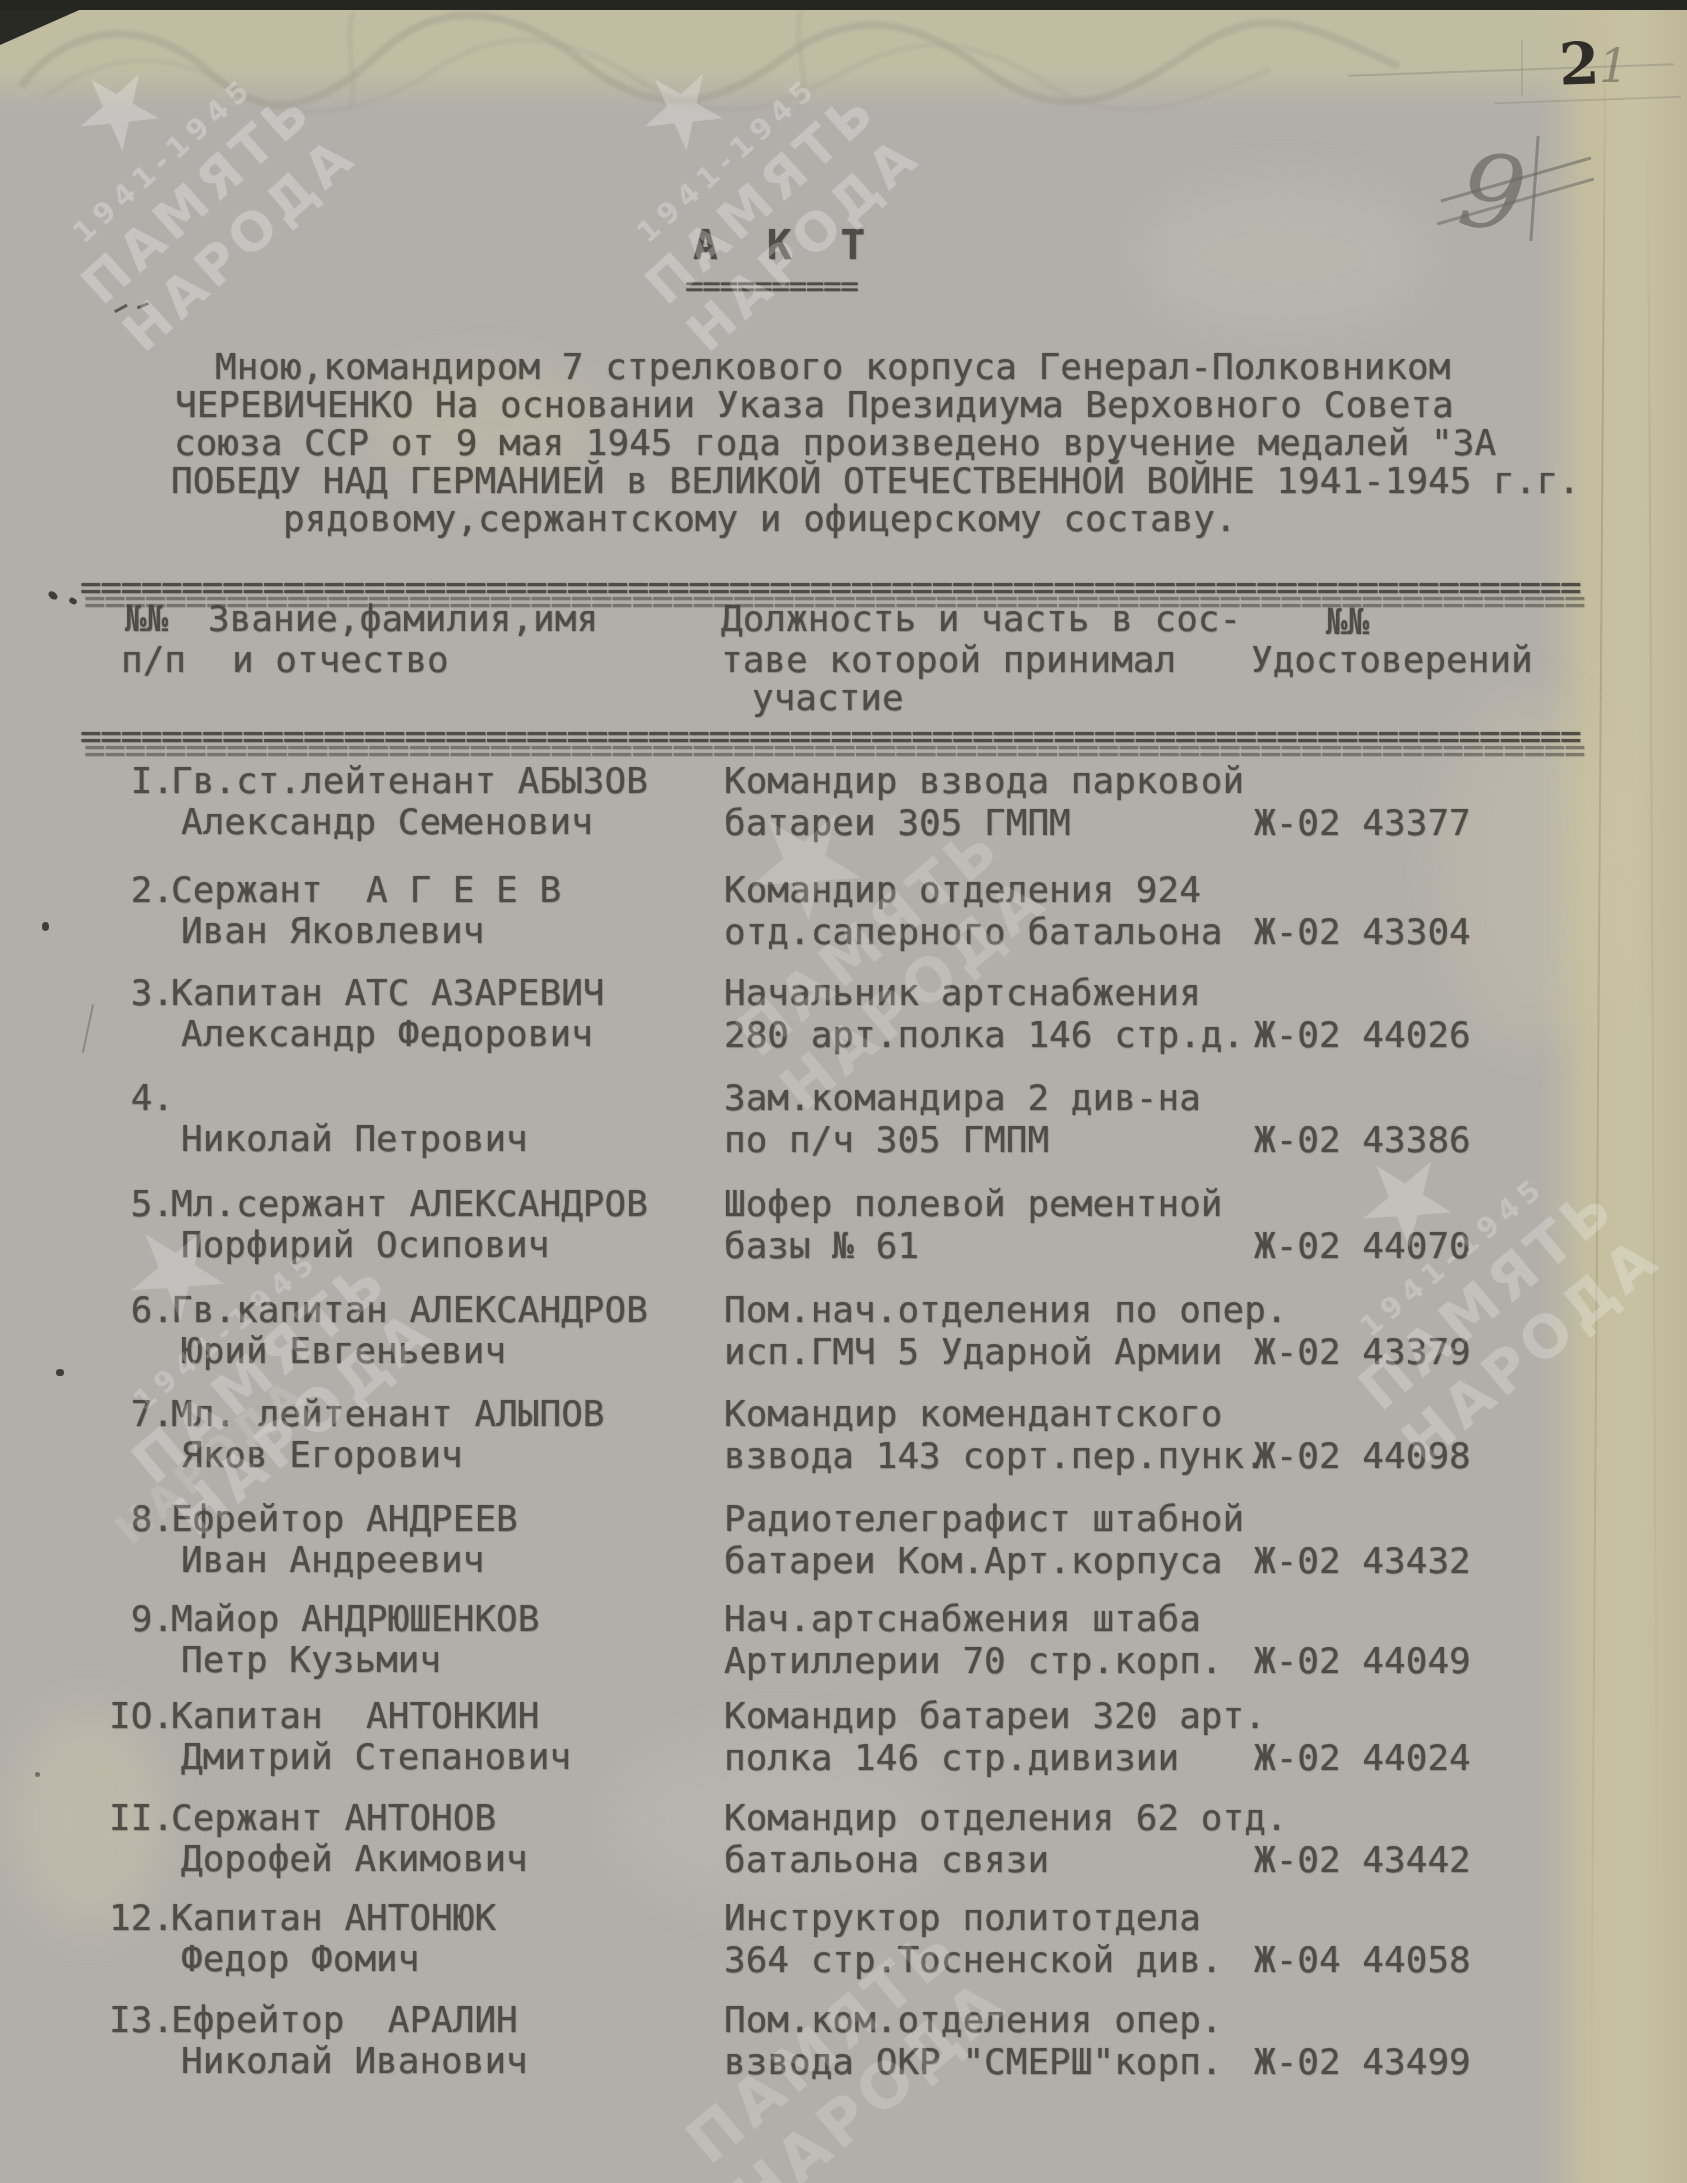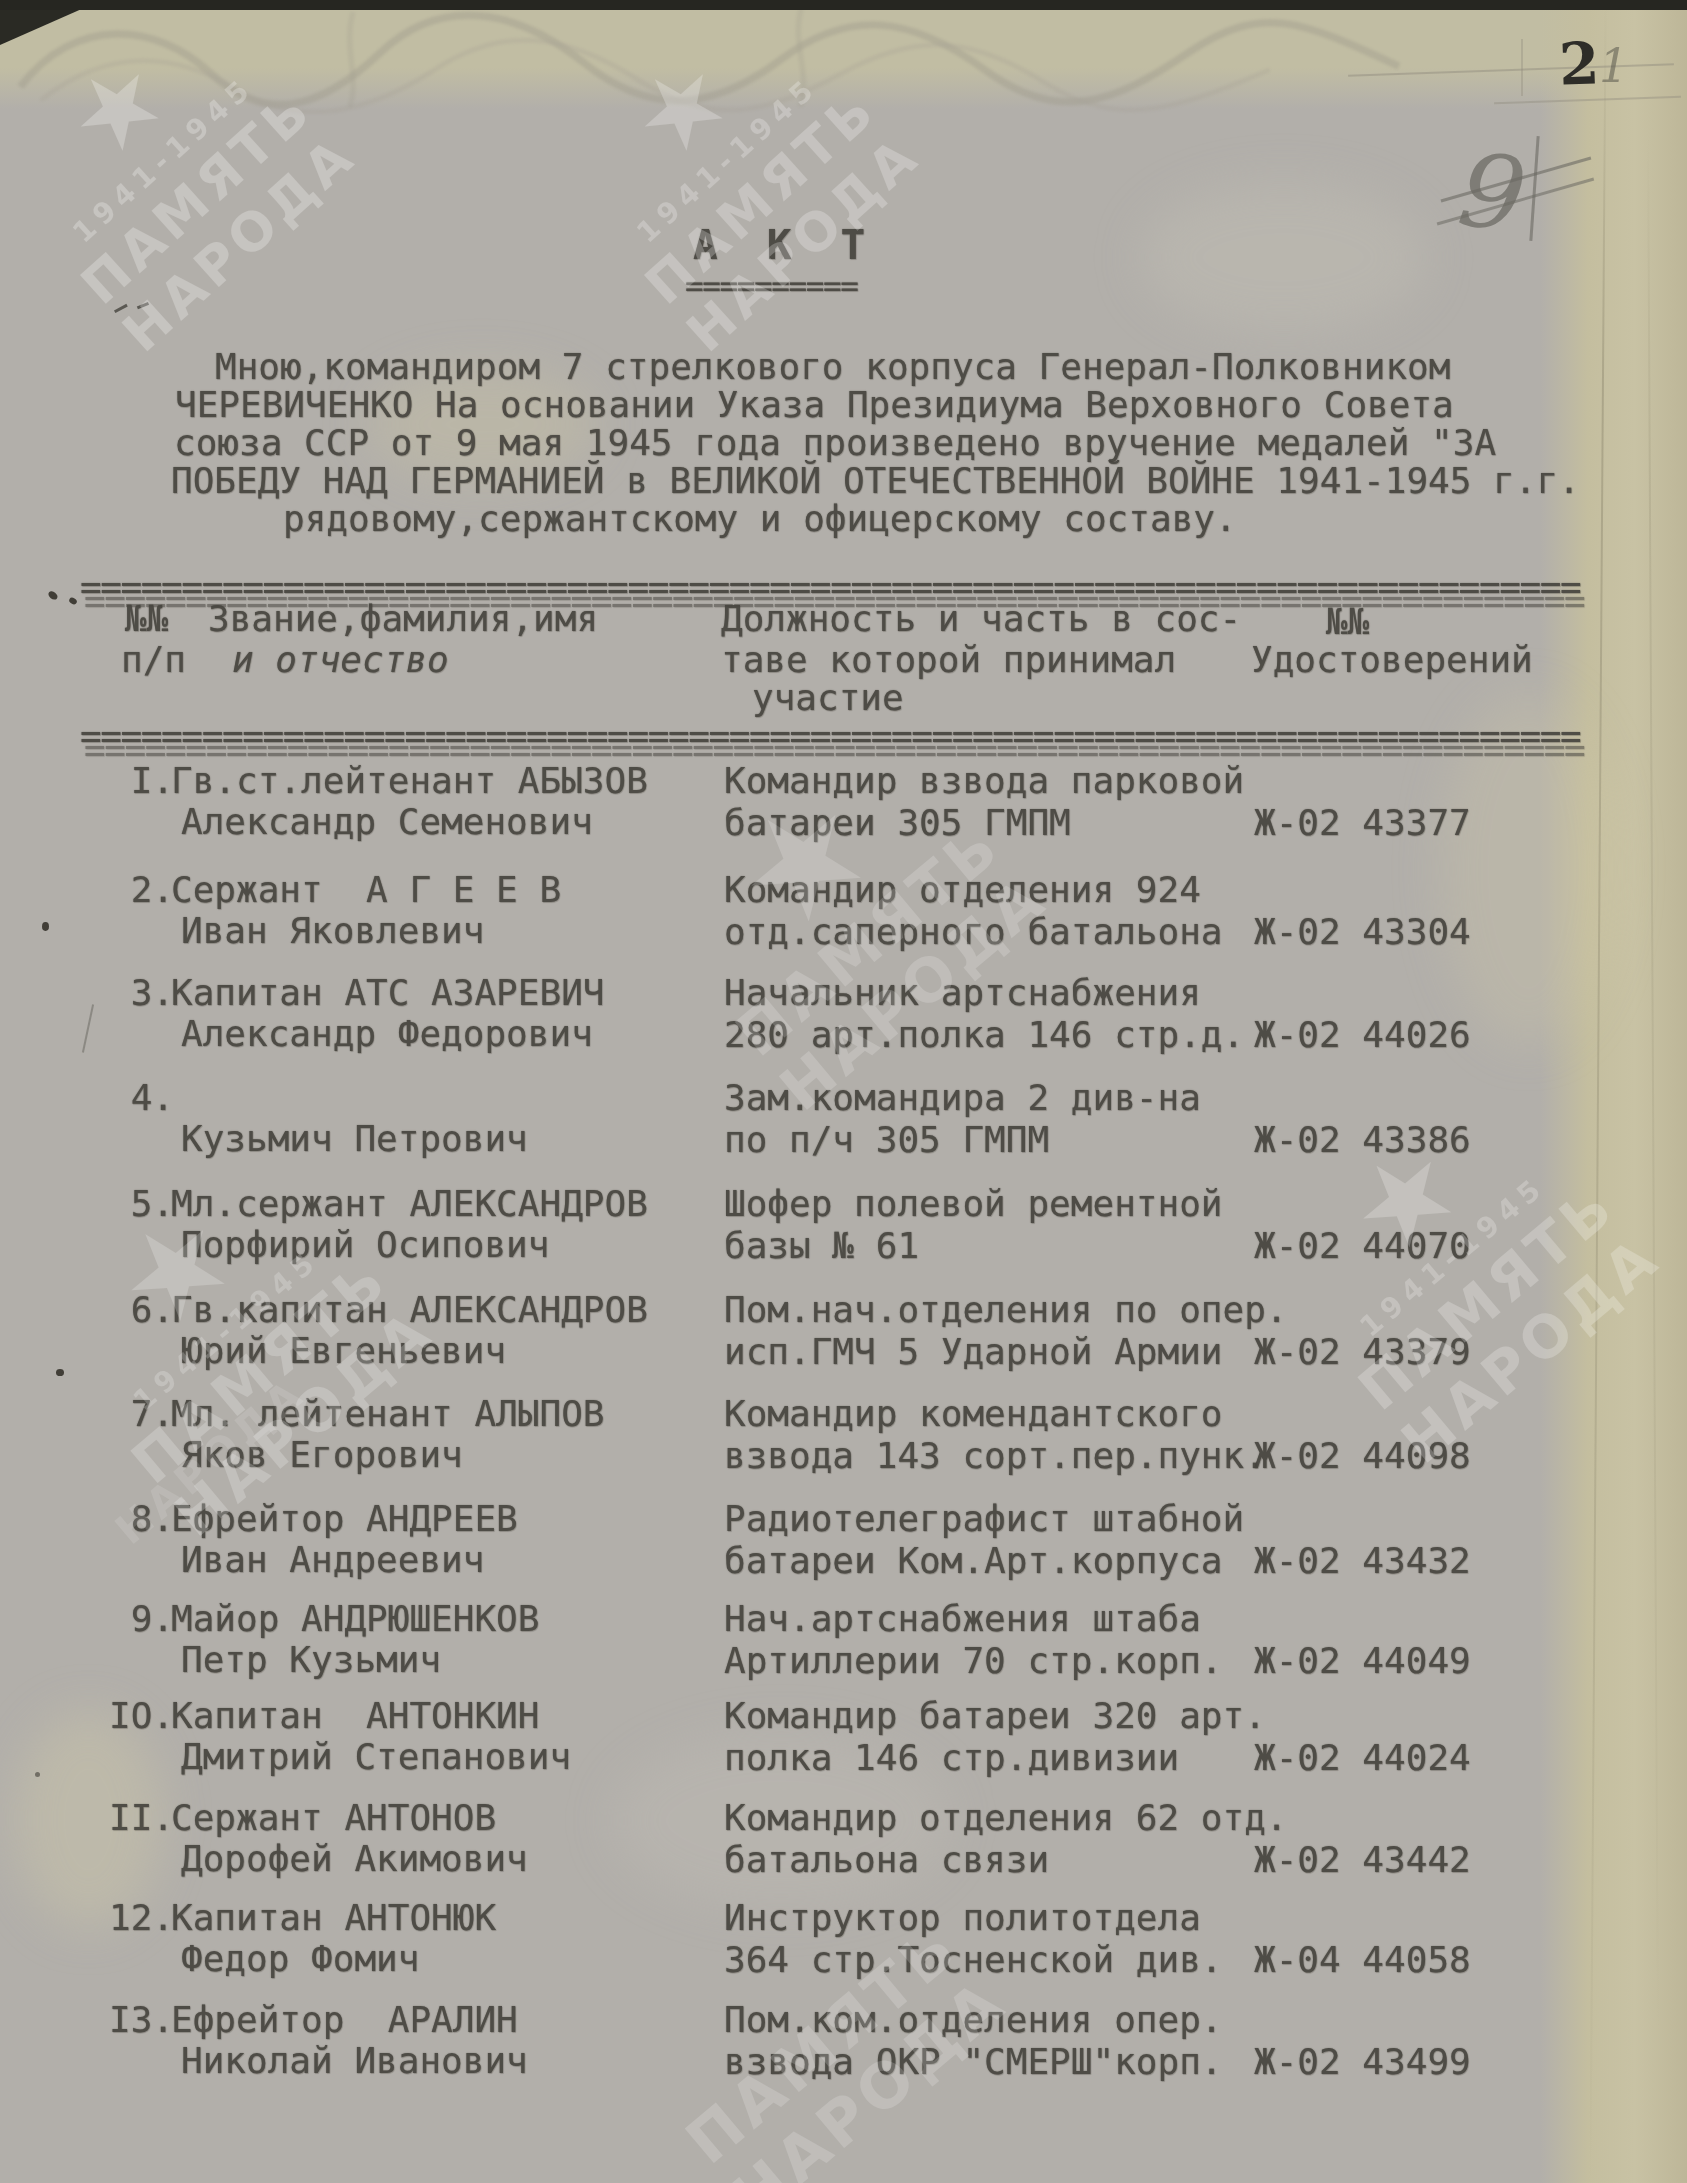--- a/index.html
+++ b/index.html
@@ -104,21 +104,21 @@
   <div class="t typed" style="left:171px;top:463px;">ПОБЕДУ НАД ГЕРМАНИЕЙ в ВЕЛИКОЙ ОТЕЧЕСТВЕННОЙ ВОЙНЕ 1941-1945 г.г.</div>
   <div class="t typed" style="left:283px;top:501px;">рядовому,сержантскому и офицерскому составу.</div>
 
   <div class="t typed sep" style="left:80px;top:569px;">==========================================================================</div>
   <div class="t typed sep sep2" style="left:84px;top:583px;">==========================================================================</div>
 
   <div>
     <div class="t typed" style="left:125px;top:601px;">№№</div>
     <div class="t typed" style="left:121px;top:642px;">п/п</div>
     <div class="t typed" style="left:208px;top:601px;">Звание,фамилия,имя</div>
-    <div class="t typed" style="left:232px;top:642px;font-style:italic;">и отчество</div>
+    <div class="t typed" style="left:232px;top:642px;">и отчество</div>
     <div class="t typed" style="left:721px;top:601px;">Должность и часть в сос-</div>
     <div class="t typed" style="left:721px;top:642px;">таве которой принимал</div>
     <div class="t typed" style="left:752px;top:680px;">участие</div>
     <div class="t typed" style="left:1326px;top:604px;">№№</div>
     <div class="t typed" style="left:1251px;top:642px;">Удостоверений</div>
   </div>
 
   <div class="t typed sep" style="left:80px;top:718px;">==========================================================================</div>
   <div class="t typed sep sep2" style="left:84px;top:732px;">==========================================================================</div>
 
@@ -141,21 +141,21 @@
   <div class="row" style="top:975px;">
     <div class="t typed num">3.</div>
     <div class="t typed n1">Капитан АТС АЗАРЕВИЧ</div>
     <div class="t typed n2">Александр Федорович</div>
     <div class="t typed p1">Начальник артснабжения</div>
     <div class="t typed p2">280 арт.полка 146 стр.д.</div>
     <div class="t typed cert">Ж-02 44026</div>
   </div>
   <div class="row" style="top:1080px;">
     <div class="t typed num">4.</div>
-    <div class="t typed n2">Кузьмич Петрович</div>
+    <div class="t typed n2">Николай Петрович</div>
     <div class="t typed p1">Зам.командира 2 див-на</div>
     <div class="t typed p2">по п/ч 305 ГМПМ</div>
     <div class="t typed cert">Ж-02 43386</div>
   </div>
   <div class="row" style="top:1186px;">
     <div class="t typed num">5.</div>
     <div class="t typed n1">Мл.сержант АЛЕКСАНДРОВ</div>
     <div class="t typed n2">Порфирий Осипович</div>
     <div class="t typed p1">Шофер полевой рементной</div>
     <div class="t typed p2">базы № 61</div>

